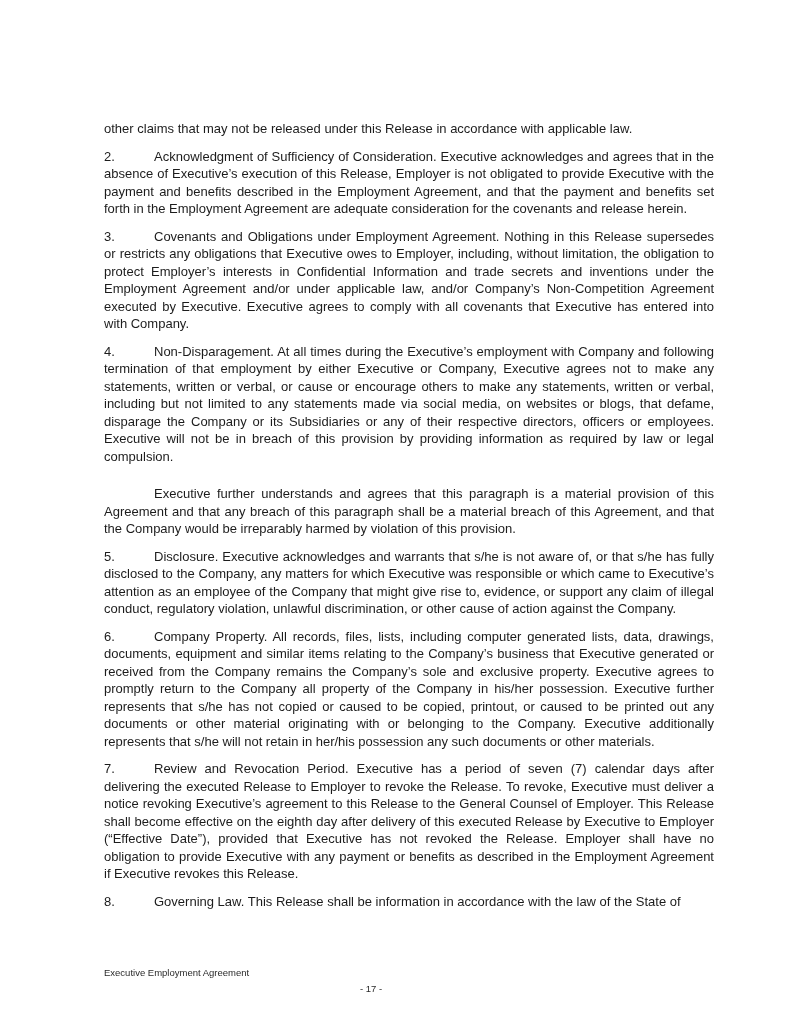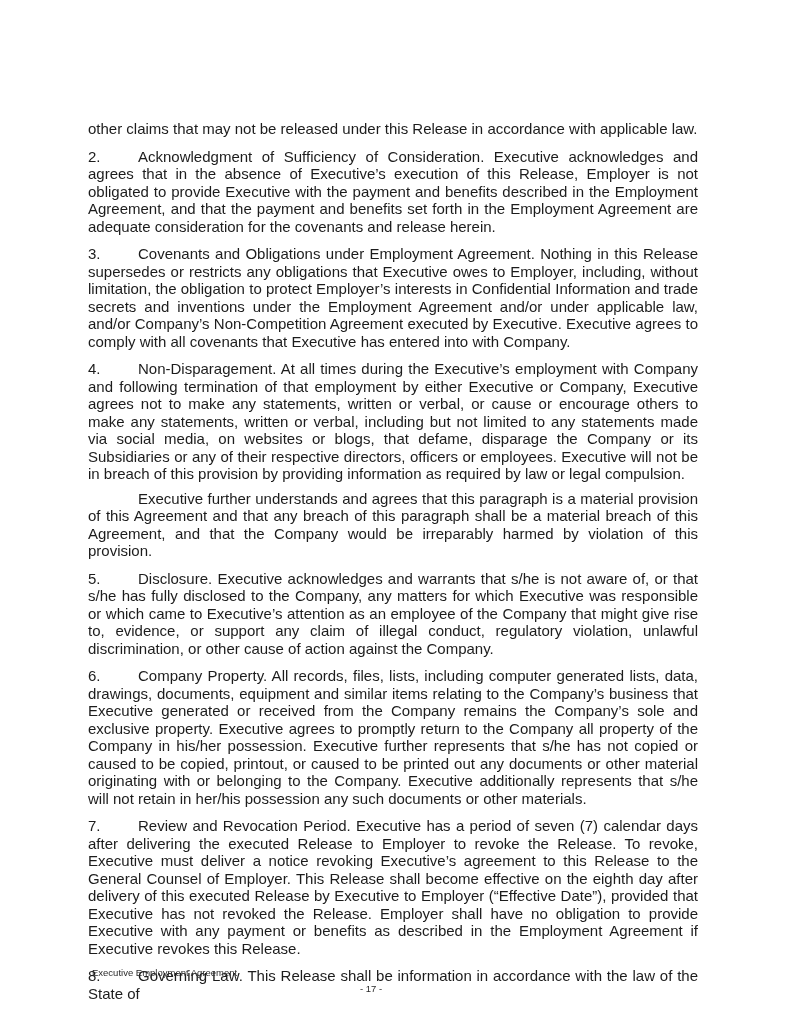--- a/index.html
+++ b/index.html
@@ -16,36 +16,36 @@
     color: #1c1c1c;
     overflow: hidden;
   }
   .sheet {
     position: absolute;
     inset: 0;
     background: #ffffff;
   }
   .content {
     position: absolute;
-    left: 88px;
+    left: 104px;
     top: 120px;
     width: 610px;
-    font-size: 15px;
+    font-size: 13px;
     line-height: 17.5px;
     text-align: justify;
   }
   .para {
     margin: 10px 0 0 0;
     padding: 0;
   }
   .para.intro {
     margin-top: 0;
   }
   .para.cont {
-    margin-top: 7px;
+    margin-top: 20px;
     text-indent: 50px;
   }
   .num {
     display: inline-block;
     width: 50px;
     text-align: left;
   }
   .heading {
     text-underline-offset: 2px;
   }
@@ -54,21 +54,21 @@
     left: 92px;
     top: 967px;
     width: 610px;
     height: 14px;
     font-size: 9.5px;
     line-height: 12px;
     color: #2a2a2a;
   }
   .footer-left {
     position: absolute;
-    left: 0;
+    left: 12px;
     top: 0;
   }
   .footer-center {
     position: absolute;
     left: 279px;
     top: 16px;
     transform: translateX(-50%);
   }
 </style>
 </head>

